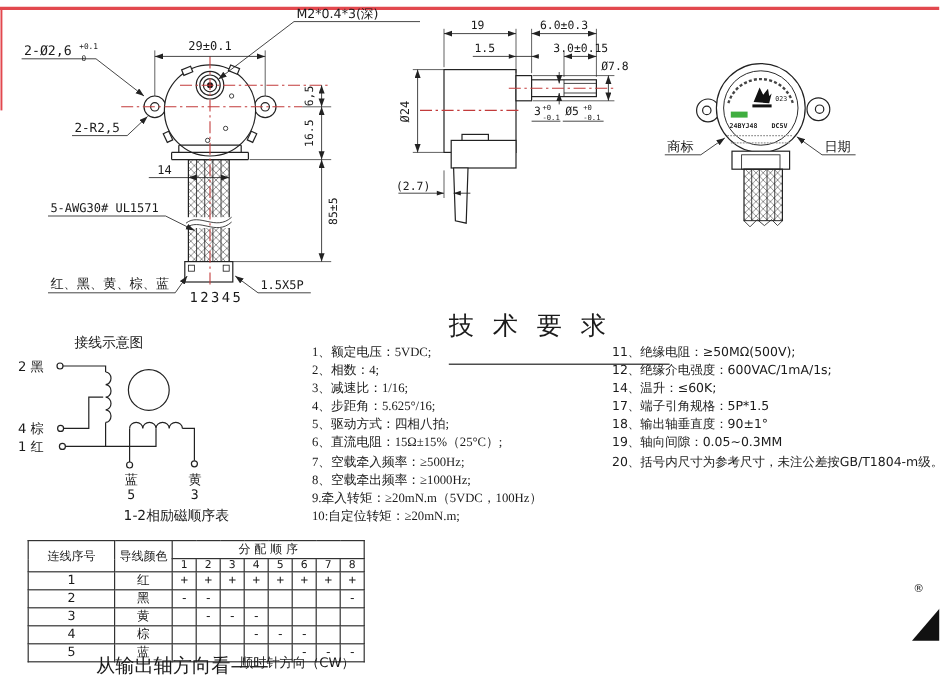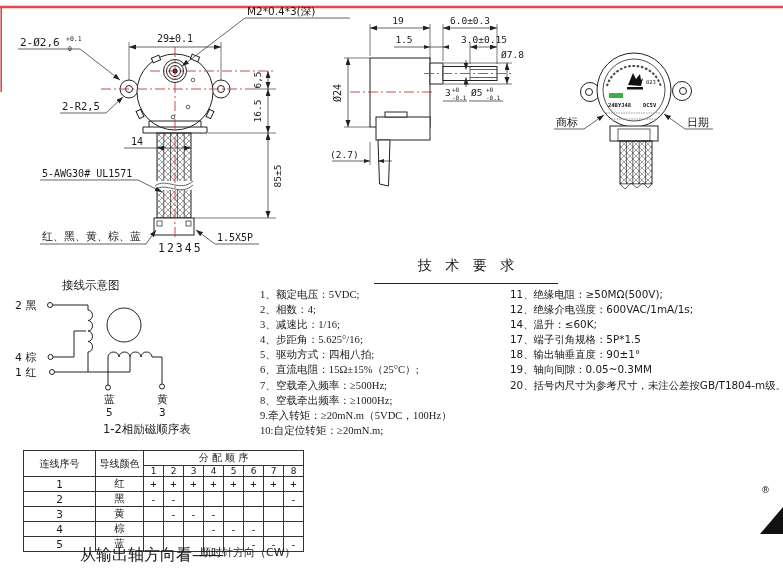--- a/index.html
+++ b/index.html
@@ -7,22 +7,22 @@
           font-family:"DejaVu Sans",sans-serif;color:#1a1a1a;}
   svg text{fill:#1a1a1a;}
   .dim{font-family:"DejaVu Sans Mono","DejaVu Sans",monospace;}
   .cjk{font-family:"DejaVu Sans",sans-serif;}
   .ln{stroke:#222;stroke-width:1;fill:none;}
   .thin{stroke:#222;stroke-width:0.7;fill:none;}
   .ext{stroke:#333;stroke-width:0.65;fill:none;}
   .red{stroke:#c23b3b;stroke-width:0.9;fill:none;stroke-dasharray:10 3 2 3;}
   .white{fill:#ffffff;stroke:#222;stroke-width:1;}
   .overlay{position:absolute;white-space:nowrap;}
-  .tech-title{position:absolute;left:374px;top:257px;width:184px;text-align:center;
-              font-size:14px;word-spacing:9px;border-bottom:1.3px solid #222;padding-bottom:8px;}
+  .tech-title{position:absolute;left:374px;top:257px;width:184px;
+              font-size:21px;word-spacing:9px;border-bottom:1.3px solid #222;padding-bottom:18px;}
   .tech-col{position:absolute;top:287px;}
   .tech-col div{height:15.1px;line-height:15.1px;white-space:nowrap;}
   .tc-left{left:260px;font-size:10.6px;font-family:Liberation Serif, serif;}
   .tc-right{left:510px;font-size:10.4px;}
   table.seq{position:absolute;left:23px;top:450px;border-collapse:collapse;table-layout:fixed;
             border:1.5px solid #333;}
   table.seq th,table.seq td{border:1px solid #333;padding:0;text-align:center;font-weight:normal;
             overflow:hidden;}
   .h1{height:13px;font-size:10px;}
   .h2{height:11px;font-size:9px;}

